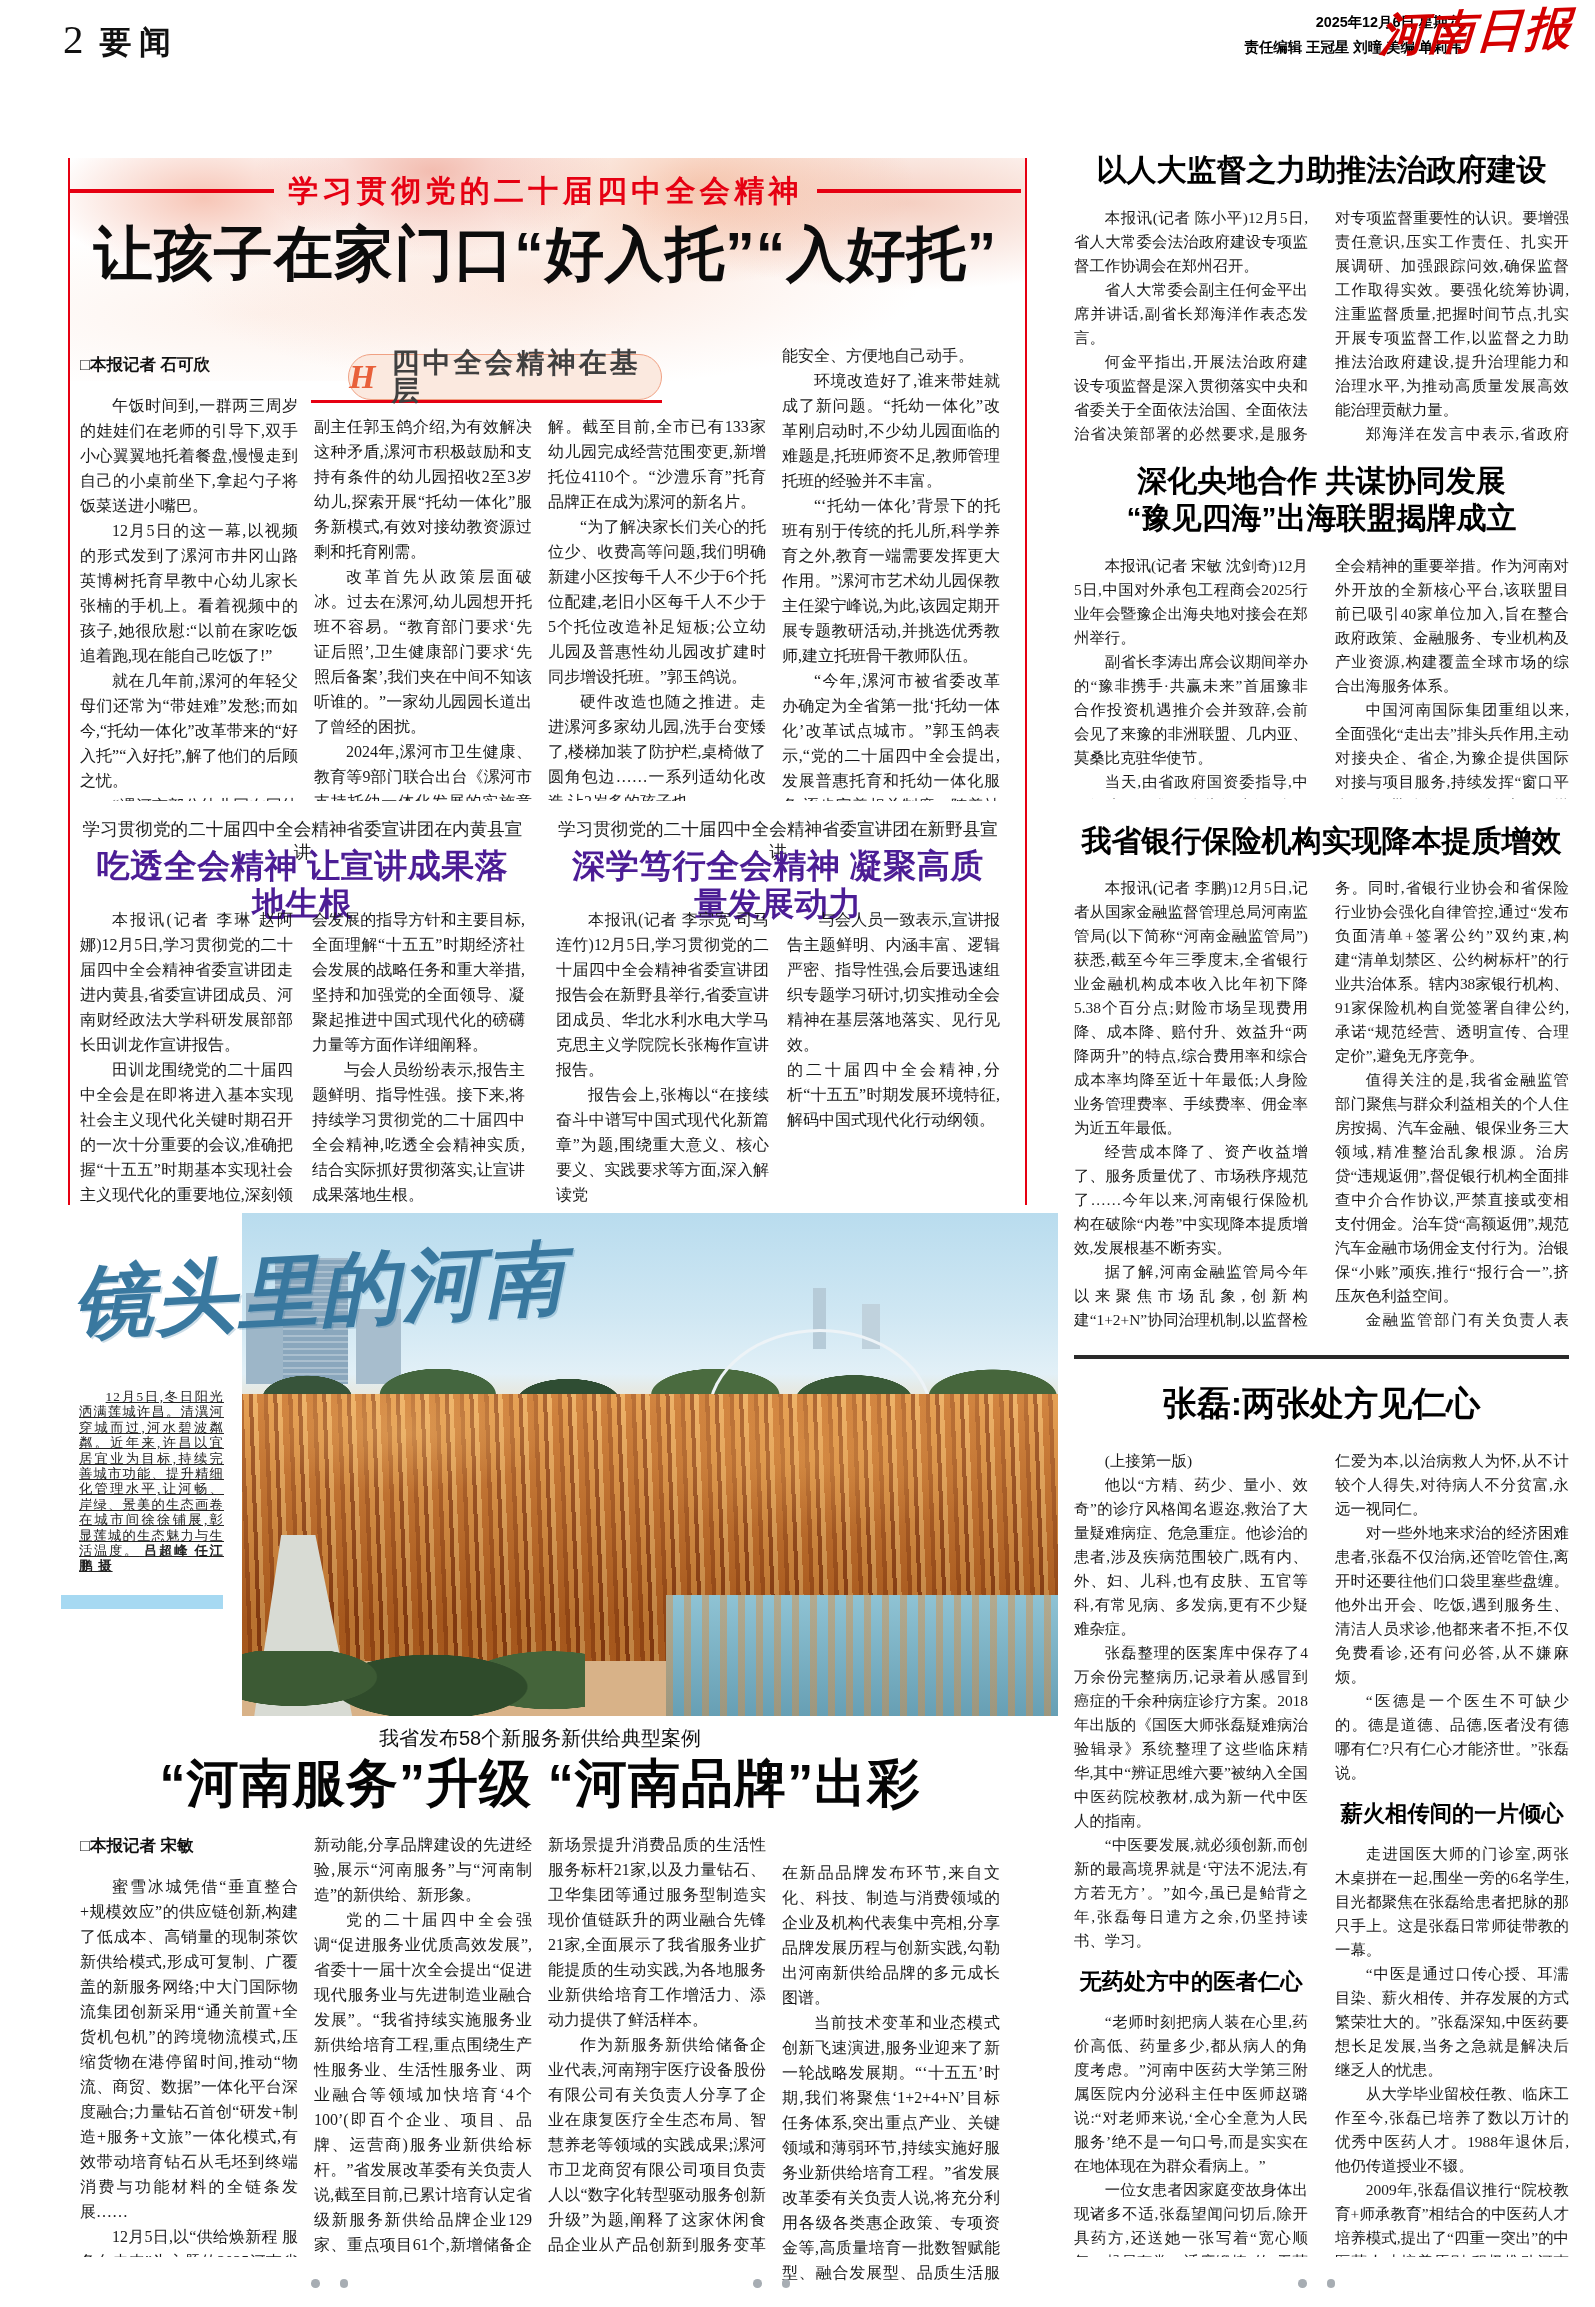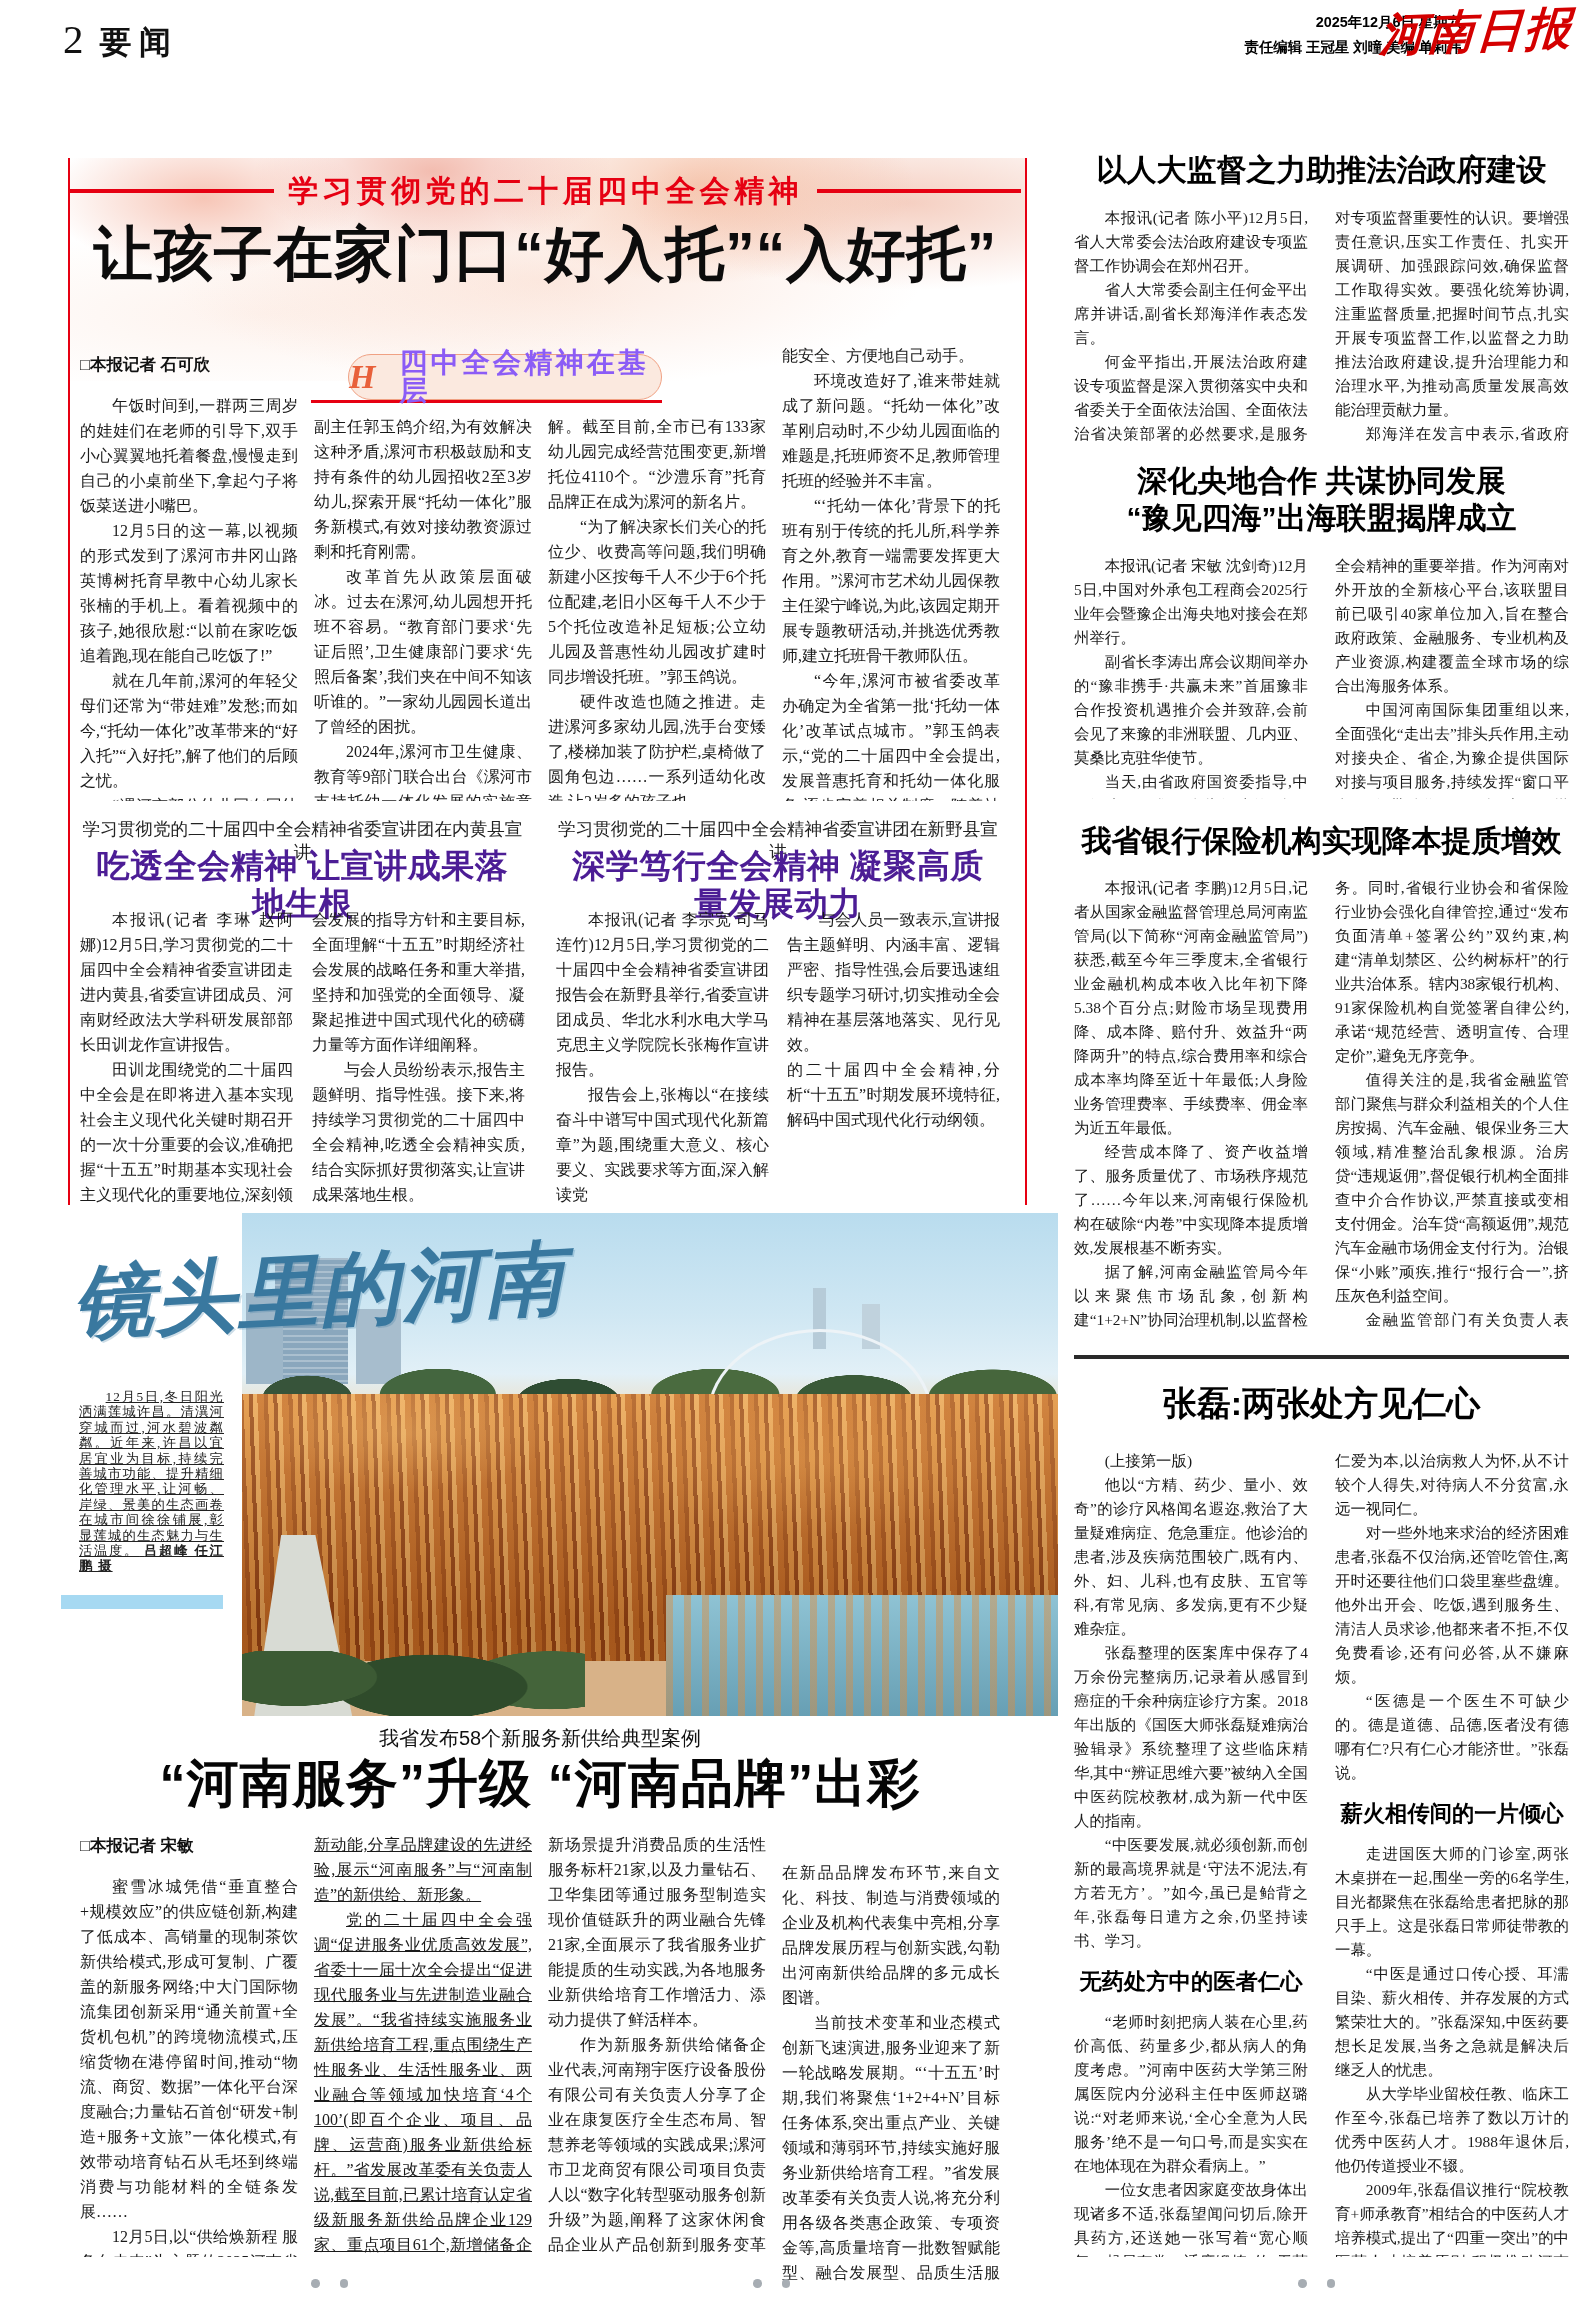--- a/index.html
+++ b/index.html
@@ -30,21 +30,21 @@
   .banner-rule{flex:1;height:3.2px;background:#e60012;}
   .banner-title{font:900 30px/1 "Liberation Sans",sans-serif;color:#e60012;letter-spacing:4.3px;white-space:nowrap;}
   .banner-headline{left:70px;top:222px;width:951px;text-align:center;
      font:900 59px/1.1 "Liberation Sans",sans-serif;color:#0c0c0c;letter-spacing:1.1px;}
 
   
   .badge{left:348px;top:354px;width:312px;height:44px;border-radius:24.5px;
          background:#fbe9df;border:1.6px solid #f0a183;display:flex;align-items:center;
          justify-content:center;gap:16px;z-index:3;}
   .badge-letter{font:900 34px/1 "Liberation Serif",serif;font-style:italic;color:#e8603a;}
-  .badge-label{font:900 28px/1 "Liberation Sans",sans-serif;color:#8b5cf6;letter-spacing:3.2px;margin-left:8px;}
+  .badge-label{font:900 28px/1 "Liberation Sans",sans-serif;color:#404040;letter-spacing:3.2px;}
   .badge-underline{left:311px;top:400px;width:351px;height:3.2px;background:#e60012;z-index:2;}
 
   
   .col{overflow:hidden;}
   .para{margin:0;font:16px/25px "Liberation Serif",serif;text-align:justify;color:#1a1a1a;}
   .para.ind{text-indent:2em;}
   .byline{margin:3.2px 0 18px;font:700 16.5px/21px "Liberation Sans",sans-serif;color:#111;}
   .subhead{margin:16px 0 14px;text-align:center;font:900 22.3px/1.2 "Liberation Sans",sans-serif;color:#000;}
   .rail .para{font-size:15.4px;line-height:24px;}
 
@@ -111,21 +111,21 @@
   .photo-caption .cap{text-indent:2em;margin:0;text-decoration:underline;}
   .photo-credit{font-weight:700;font-family:"Liberation Sans",sans-serif;}
   .photo-bar{left:61px;top:1595px;width:162px;height:14px;background:#a6d9f2;}
 
   
   .ba-k{left:80px;top:1726px;width:920px;text-align:center;
         font:400 20px/1.2 "Liberation Sans",sans-serif;color:#111;}
   .ba-h{left:80px;top:1754px;width:920px;text-align:center;
         font:900 52px/1.15 "Liberation Sans",sans-serif;color:#050505;letter-spacing:1.1px;}
   .ba1{left:80px;top:1832px;width:218px;height:425px;}
-  .ba2{left:314px;top:1832px;width:218px;height:425px;text-decoration:underline;}
+  .ba2{left:314px;top:1832px;width:218px;height:425px;}
   .ba3{left:548px;top:1832px;width:218px;height:425px;}
   .ba4{left:782px;top:1832px;width:218px;height:425px;margin-top:28px;}
 
   
   .r-head{left:1074px;width:495px;text-align:center;font:900 30px/1.2 "Liberation Sans",sans-serif;color:#000;}
   .r-head2{left:1074px;width:495px;text-align:center;font:900 30px/37px "Liberation Sans",sans-serif;color:#000;}
   .a1h{top:152px;}
   .a1c1{left:1074px;top:206px;width:234px;height:240px;}
   .a1c2{left:1335px;top:206px;width:234px;height:240px;}
   .a2h{top:462px;}

